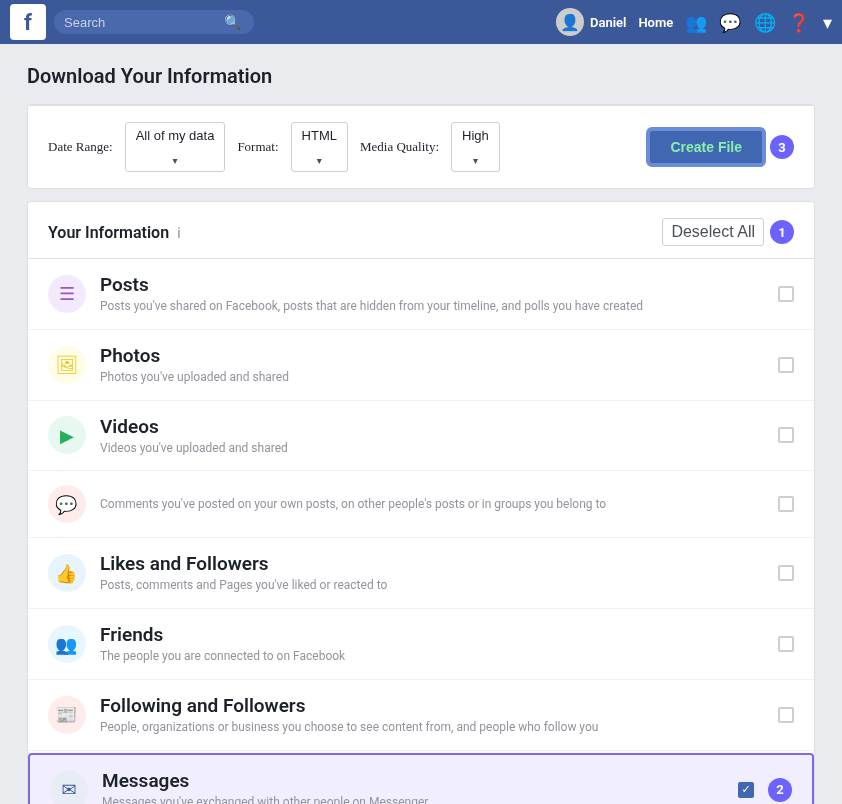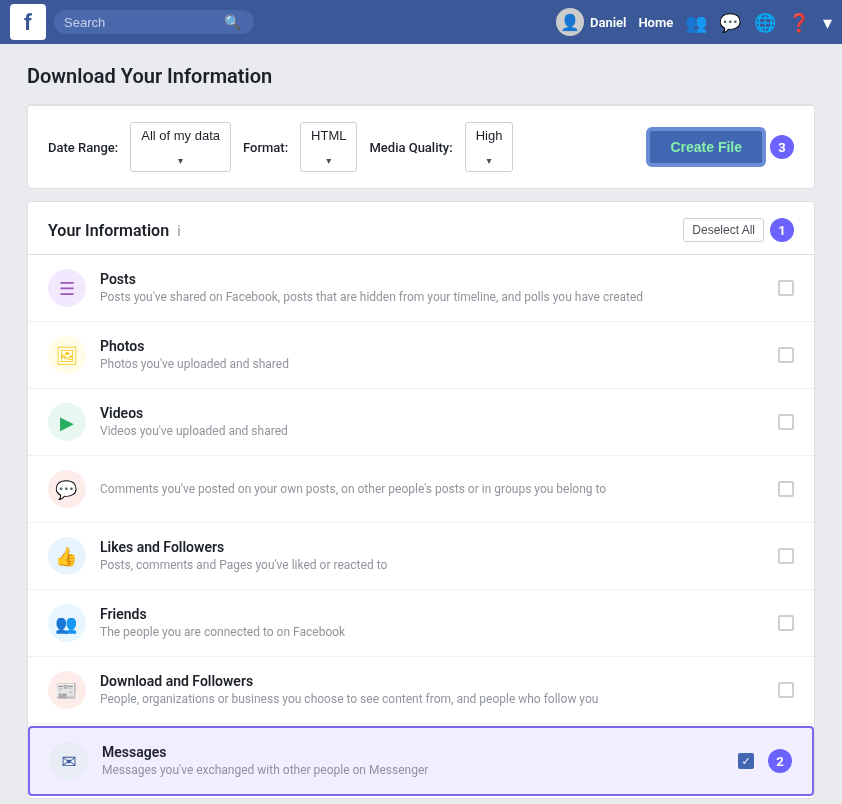--- a/index.html
+++ b/index.html
@@ -84,21 +84,21 @@
       margin-bottom: -1px;
     }
     .tab.active {
       color: #3b5998; border-bottom-color: #3b5998; font-weight: 600;
     }
 
     
     .filter-bar {
       display: flex; align-items: center; padding: 16px 20px; gap: 12px; flex-wrap: wrap;
     }
-    .filter-label { font-size: 13px; color: #1d2129; font-weight: 500; }
+    .filter-label { font-size: 13px; color: #1d2129; font-weight: 500; font-family: Liberation Serif, serif; }
     .dropdown-btn {
       display: flex; align-items: center; gap: 12px;
       border: 1px solid #ccd0d5; border-radius: 3px;
       padding: 5px 10px; background: #fff; font-size: 13px; color: #1d2129;
       cursor: pointer;
       flex-direction: column;
     }
     .dropdown-btn .arrow { font-size: 10px; color: #4b4f56; }
     .filter-spacer { flex: 1; }
     .create-file-btn {
@@ -131,21 +131,21 @@
     .info-header {
       display: flex; align-items: center; justify-content: space-between;
       padding: 16px 20px 12px;
       border-bottom: 1px solid #dddfe2;
       gap: 39px;
     }
     .info-header-left { display: flex; align-items: center; gap: 8px; }
     .info-title { font-size: 16px; font-weight: 600; color: #1d2129; }
     .info-icon { color: #90949c; font-size: 15px; }
     .deselect-btn {
-      font-size: 12px; color: #4b4f56;
+      font-size: 16px; color: #4b4f56;
       border: 1px solid #ccd0d5; border-radius: 3px;
       padding: 4px 8px; background: #fff; cursor: pointer;
     }
 
     
     .data-item {
       display: flex; align-items: center;
       padding: 14px 20px;
       border-bottom: 1px solid #f0f0f0;
       gap: 14px;
@@ -155,21 +155,21 @@
       border: 2px solid #7b68ee;
       border-radius: 4px;
       margin: 2px 0;
     }
     .data-item-icon {
       width: 38px; height: 38px; border-radius: 50%;
       display: flex; align-items: center; justify-content: center;
       flex-shrink: 0; font-size: 18px;
     }
     .data-item-content { flex: 1; }
-    .data-item-title { font-size: 14px; font-weight: 600; color: #1d2129; margin-bottom: 2px; }
+    .data-item-title { font-size: 19px; font-weight: 600; color: #1d2129; margin-bottom: 2px; }
     .data-item-desc { font-size: 12px; color: #90949c; line-height: 1.4; }
     .data-checkbox {
       width: 16px; height: 16px;
       border: 2px solid #ccd0d5;
       border-radius: 2px;
       flex-shrink: 0;
       display: flex; align-items: center; justify-content: center;
       background: #fff;
     }
     .data-checkbox.checked {
@@ -322,21 +322,21 @@
     <div class="data-checkbox">
       
     </div>
 
   </div>
         <div class="data-item">
     <div class="data-item-icon" style="background:#fdecea;color:#e74c3c">
       📰
     </div>
     <div class="data-item-content">
-      <div class="data-item-title">Download and Followers</div>
+      <div class="data-item-title">Following and Followers</div>
       <div class="data-item-desc">People, organizations or business you choose to see content from, and people who follow you</div>
     </div>
     <div class="data-checkbox">
       
     </div>
 
   </div>
         <div class="data-item highlighted">
     <div class="data-item-icon" style="background:#e8ecf5;color:#3b5998">
       ✉

